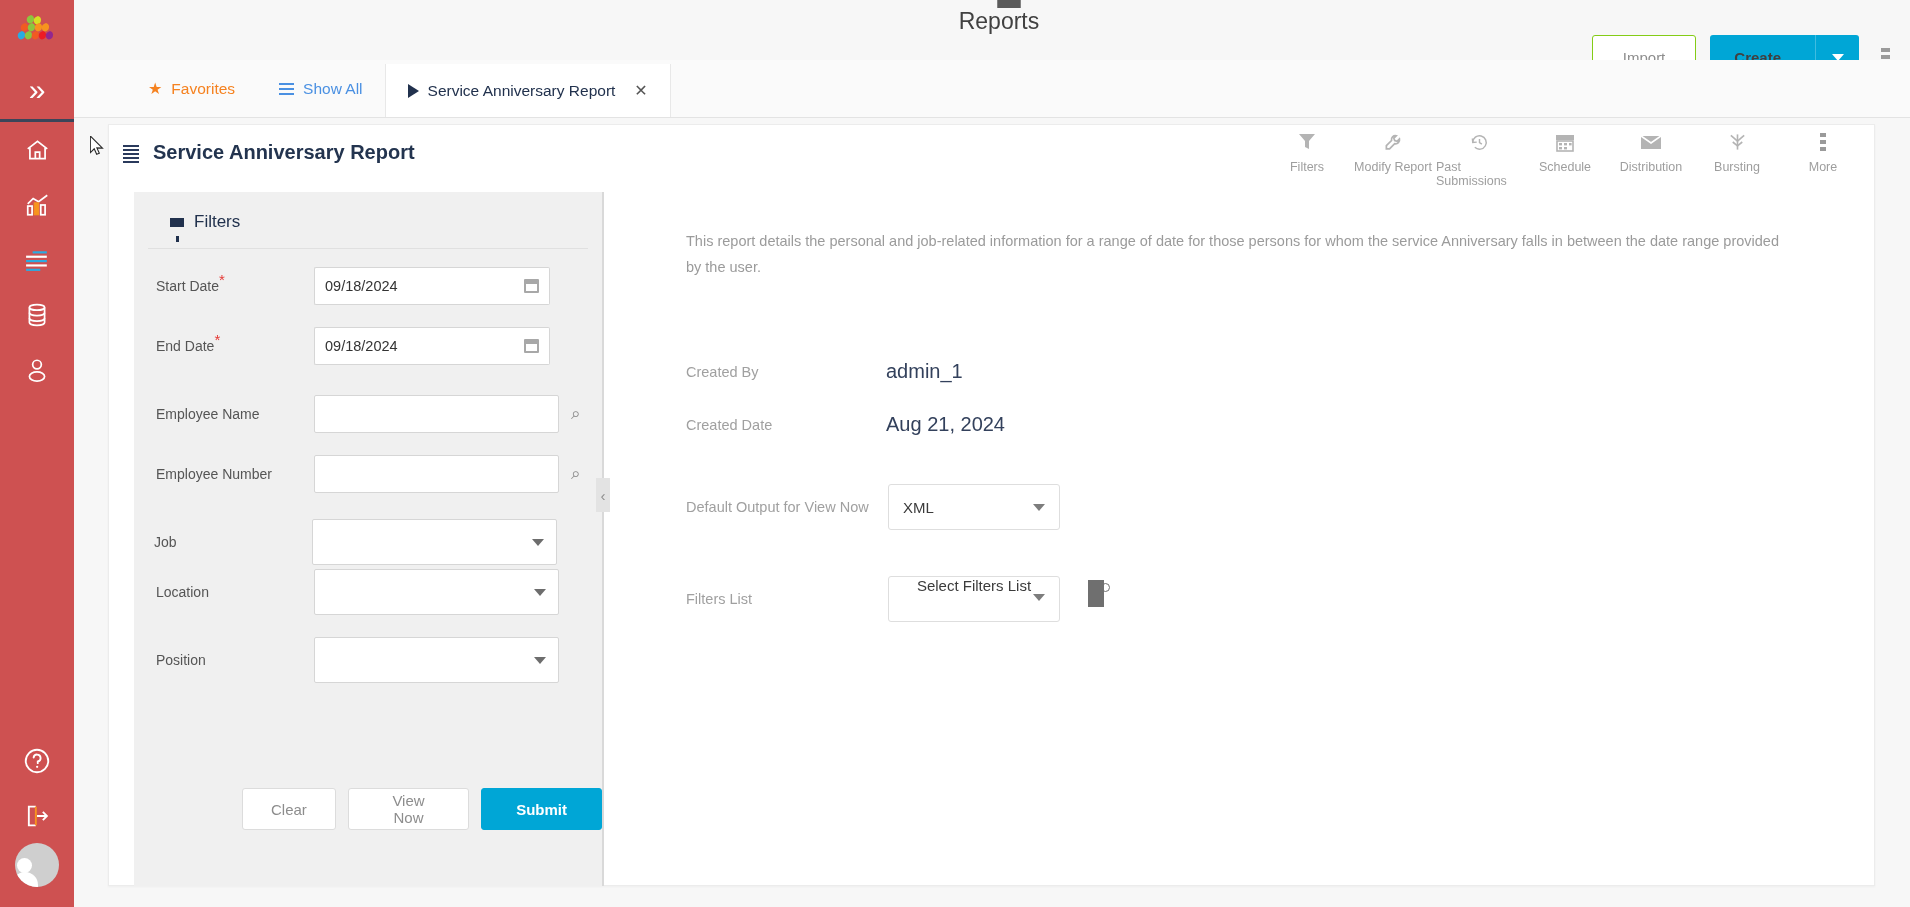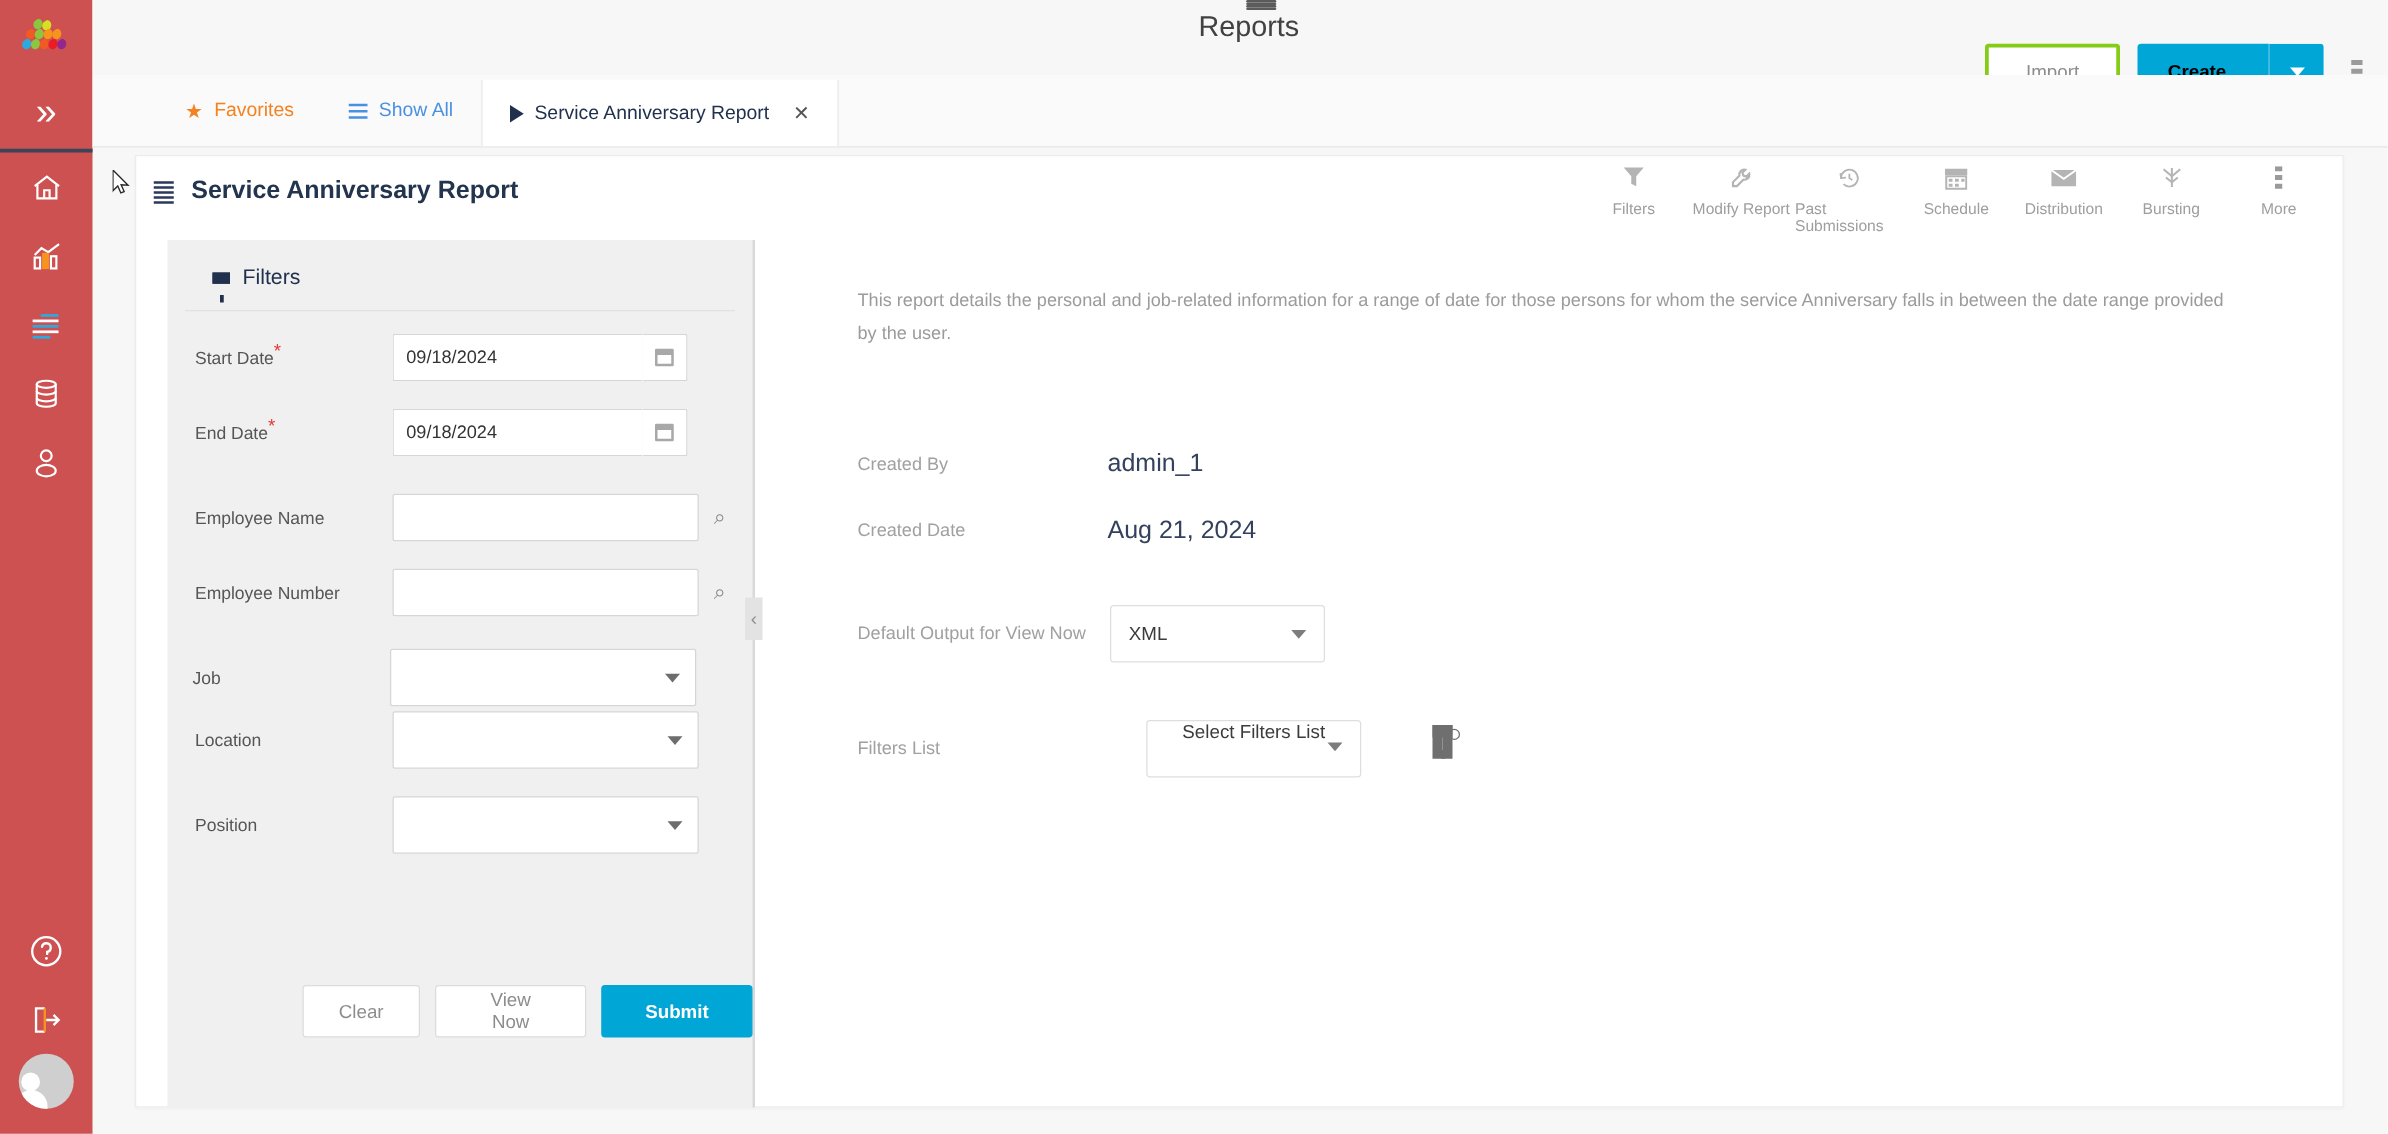--- a/index.html
+++ b/index.html
@@ -52,27 +52,27 @@
     margin-left: 34px; width: 24px; height: 18px;
     display: flex; flex-direction: column; justify-content: space-between;
     cursor: pointer;
   }
   #hamburger span { display:block; height:2px; background:#5b5b5b; border-radius:1px; }
   #page-title {
     margin-left: 14px; font-size: 23px; color: #414141; font-weight: 400;
   }
   .topbar-right { margin-left: auto; display: flex; align-items: center; padding-right: 20px; }
   #import-btn {
-    height: 44px; padding: 0 30px; background: #fff; border: 3px solid #84cc16;
+    height: 44px; padding: 0 30px; background: #fff; border: 1px solid #84cc16;
     border-radius: 3px; color: #8d8d8d; font-size: 15px; cursor: pointer;
     font-family: "Liberation Sans", sans-serif;
   }
   #create-group { margin-left: 14px; display: flex; height: 44px; }
   #create-btn {
-    background: #00a6d6; color:#000000; border:none; border-radius: 3px 0 0 3px;
+    background: #00a6d6; color:#404040; border:none; border-radius: 3px 0 0 3px;
     padding: 0 34px 0 24px; font-size: 15px; font-weight: bold; cursor: pointer;
     font-family: "Liberation Sans", sans-serif;
   }
   #create-caret {
     background: #00a6d6; border:none; border-left: 1px solid rgba(255,255,255,.25);
     border-radius: 0 3px 3px 0; width: 44px; cursor: pointer;
     display:flex; align-items:center; justify-content:center;
   }
   .caret-white { width:0;height:0;border-left:6px solid transparent;border-right:6px solid transparent;border-top:7px solid #fff;}
   #kebab-top { margin-left: 22px; display:flex; flex-direction:column; gap:3px; cursor:pointer;}
@@ -499,21 +499,21 @@
   </div>
 
   <div class="drow" style="margin-top:48px;">
     <div class="dlabel" style="width:202px;">Default Output for View Now</div>
     <div class="dsel">
       <span>XML</span>
       <span class="cv"></span>
     </div>
   </div>
 
-  <div class="drow" style="margin-top:46px;gap:29px;">
+  <div class="drow" style="margin-top:46px;">
     <div class="dlabel" style="width:202px;">Filters List</div>
     <div class="dsel wide">
       <span>Select Filters List</span>
       <span class="cv"></span>
     </div>
     <div class="filt-add">
       <span class="fn"></span>
       <span class="plus"></span>
     </div>
   </div>

